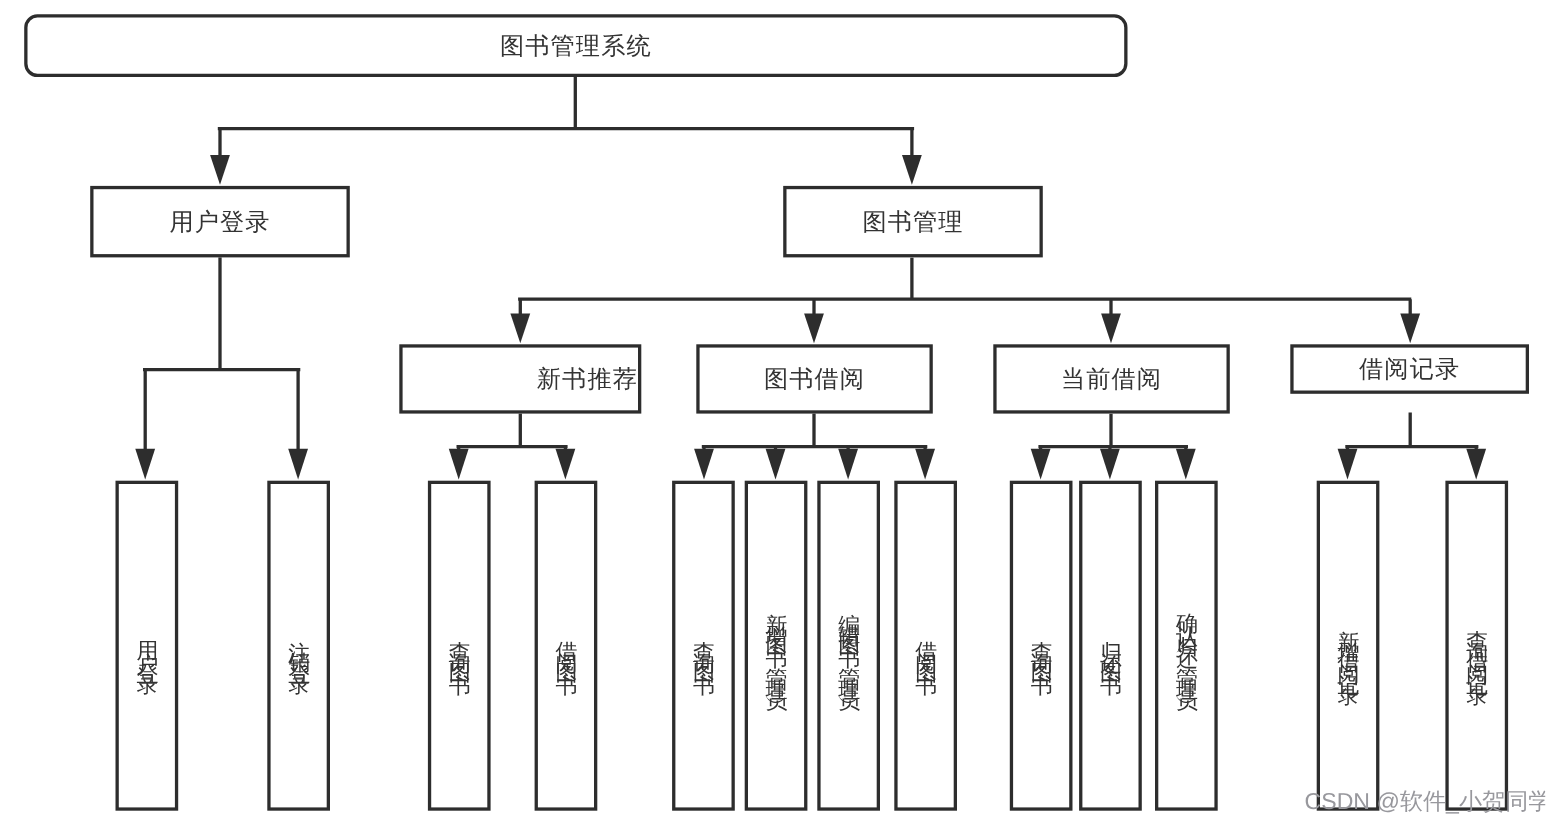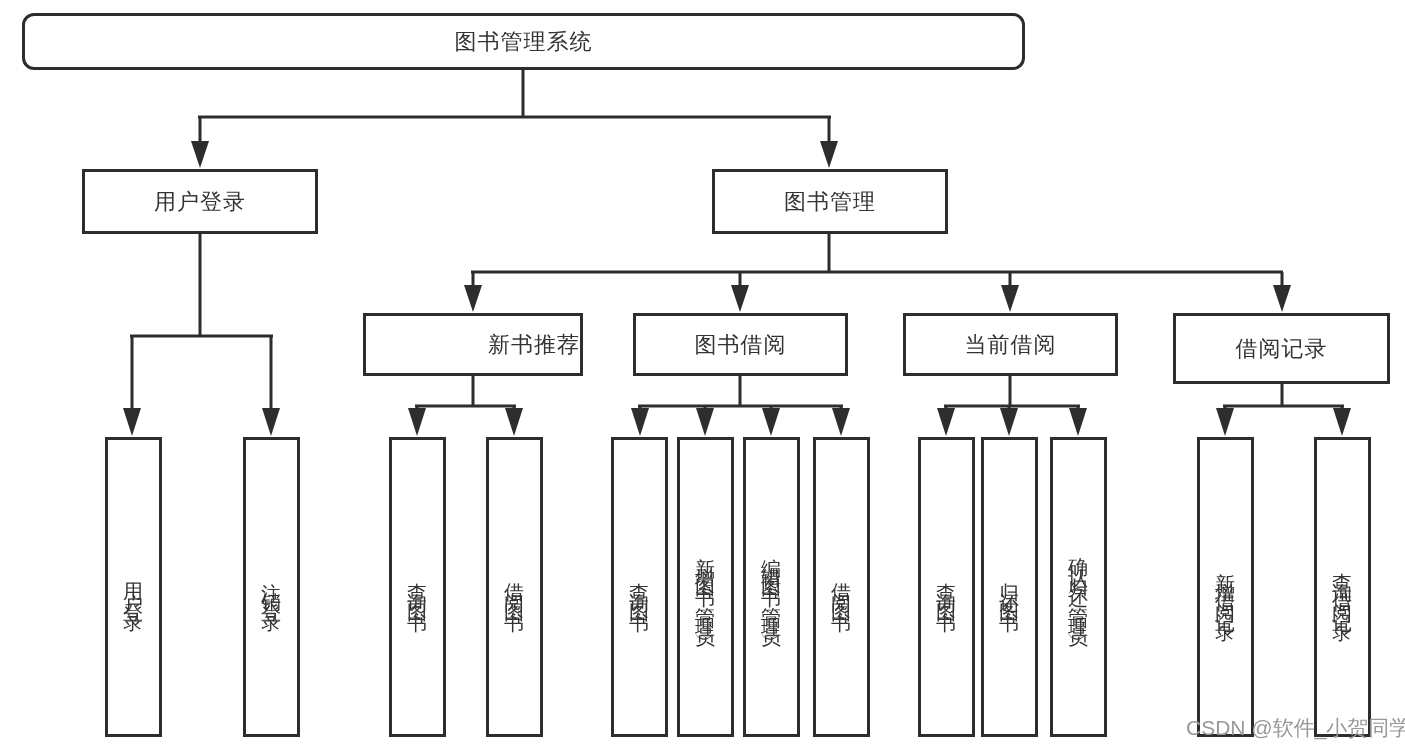--- a/index.html
+++ b/index.html
@@ -48,21 +48,21 @@
     letter-spacing: 10px;
     white-space: nowrap;
   }
   
   #n-root    { left: 22px;   top: 13px;  width: 1003px; height: 57px; border-radius: 12px; }
   #n-ulogin  { left: 82px;   top: 169px; width: 236px;  height: 65px; }
   #n-bmgmt   { left: 712px;  top: 169px; width: 236px;  height: 65px; }
   #n-newbook { left: 363px;  top: 313px; width: 220px;  height: 63px; justify-content: flex-end; }
   #n-borrow  { left: 633px;  top: 313px; width: 215px;  height: 63px; }
   #n-current { left: 903px;  top: 313px; width: 215px;  height: 63px; }
-  #n-records { left: 1173px; top: 313px; width: 217px;  height: 71px; }
+  #n-records { left: 1173px; top: 313px; width: 217px;  height: 45px; }
   
   #n-ul-login   { left: 105px;  }
   #n-ul-logout  { left: 243px;  }
   #n-nb-query   { left: 389px;  }
   #n-nb-borrow  { left: 486px;  }
   #n-bb-query   { left: 611px;  }
   #n-bb-add     { left: 677px;  }
   #n-bb-edit    { left: 743px;  }
   #n-bb-borrow  { left: 813px;  }
   #n-cb-query   { left: 918px;  }

